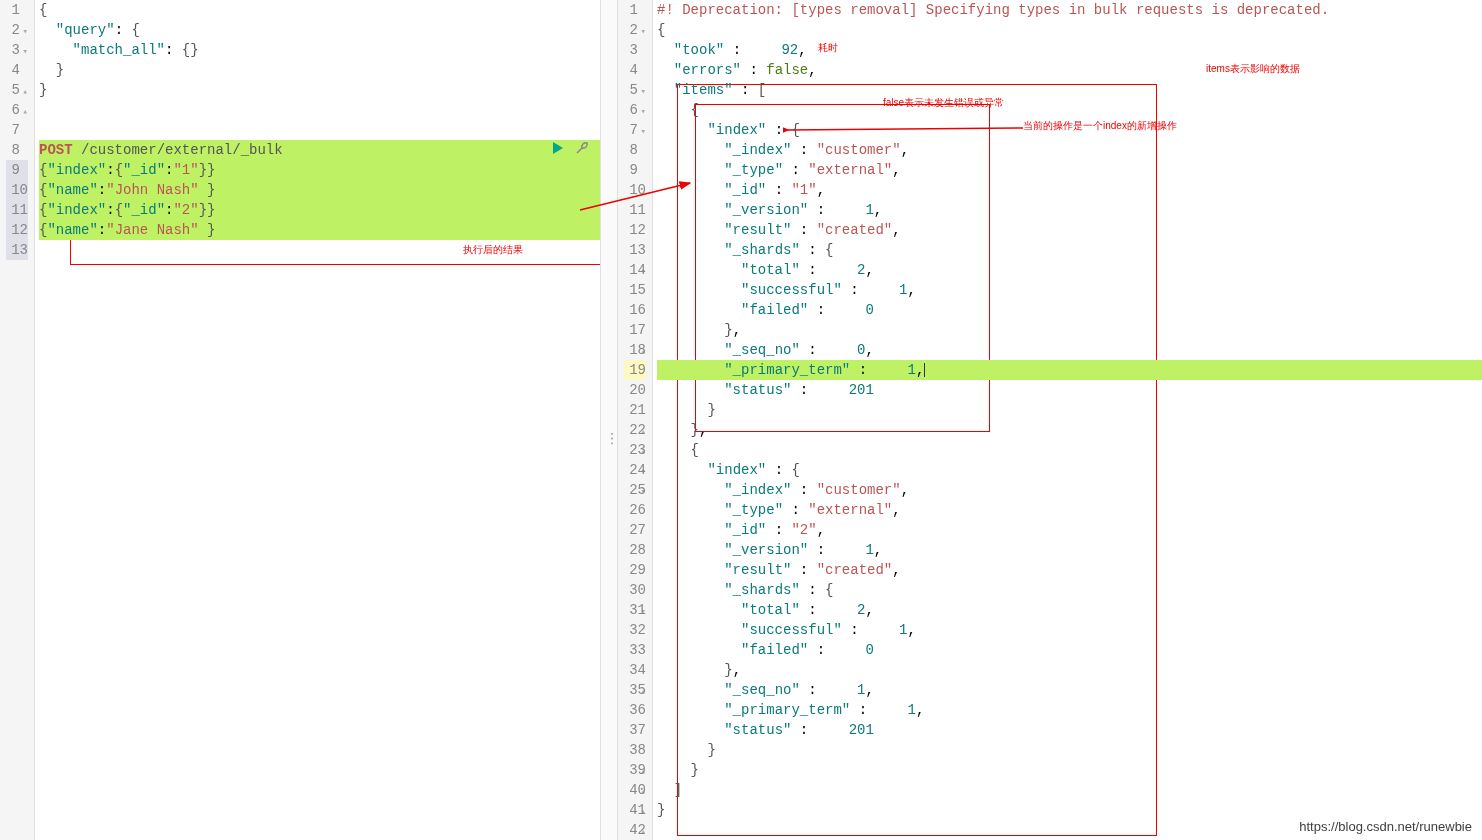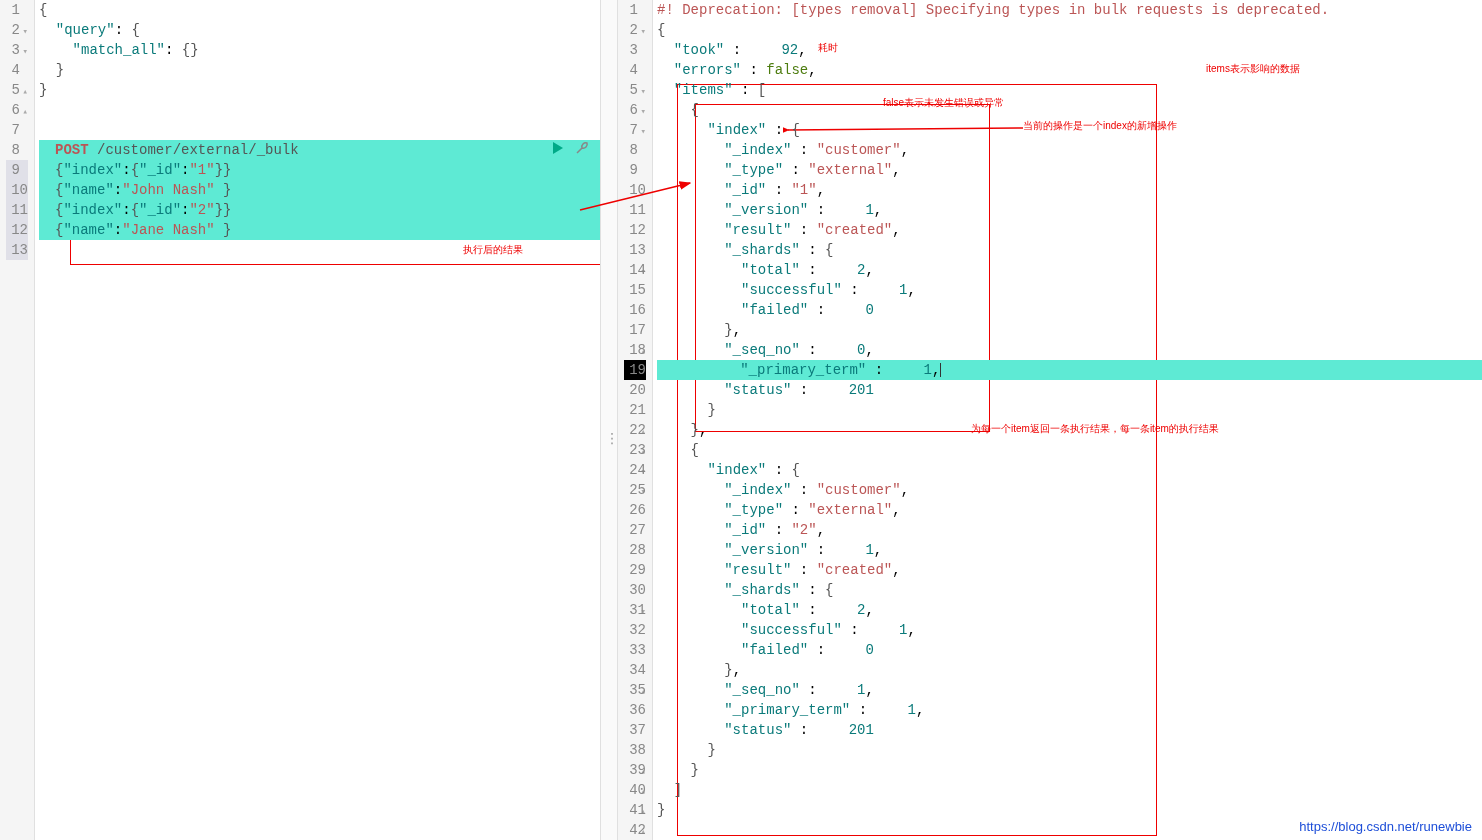--- a/index.html
+++ b/index.html
@@ -30,21 +30,21 @@
     border-right: 1px solid #e0e0e0;
   }
   .gutter div { height: 20px; line-height: 20px; }
   .fold { color: #aaa; font-size: 9px; padding-left:2px; display:inline-block; width:8px;}
   .code {
     flex: 1;
     position: relative;
     padding-left: 4px;
   }
   .line { height: 20px; line-height: 20px; white-space: pre; position: relative; }
-  .hl-line { background: #5eead4; padding-left: 16px; }
+  .hl-line { background: #bef264; }
   .m-get, .m-post { color: #b55; font-weight: bold; }
   .path { color: #555; }
   .brace { color: #555; }
   .key { color: #0a7a7a; }
   .str { color: #b55; }
   .num { color: #0a7a7a; margin-left: 32px; }
   .bool { color: #4d7c0f; text-align: right; }
   .dep { color: #b55; margin-top: 8px; }
   .actions {
     position: absolute;
@@ -92,21 +92,21 @@
   }
   .divider::after{
     content:"⋮";
     position:absolute;
     top:430px; left:4px;
     color:#999;
   }
   .watermark {
     position: absolute;
     right: 10px; bottom: 6px;
-    color: #1d4ed8;
+    color: #404040;
     font-family: Arial, sans-serif;
     font-size: 13px;
   }
   .cursor { border-left: 1.5px solid #333; display:inline-block; height:14px; vertical-align:middle;}
 </style>
 </head>
 <body>
 
 <div class="pane left-pane">
   <div class="gutter" id="left-gutter">
@@ -161,21 +161,21 @@
       <div>9<span class="fold"></span></div>
       <div>10<span class="fold"></span></div>
       <div>11<span class="fold"></span></div>
       <div>12<span class="fold"></span></div>
       <div>13<span class="fold">▾</span></div>
       <div>14<span class="fold"></span></div>
       <div>15<span class="fold"></span></div>
       <div>16<span class="fold"></span></div>
       <div>17<span class="fold">▴</span></div>
       <div>18<span class="fold"></span></div>
-      <div style="background: #000000;">19<span class="fold"></span></div>
+      <div style="background: #fef9c3;">19<span class="fold"></span></div>
       <div>20<span class="fold"></span></div>
       <div>21<span class="fold">▴</span></div>
       <div>22<span class="fold">▴</span></div>
       <div>23<span class="fold">▾</span></div>
       <div>24<span class="fold">▾</span></div>
       <div>25<span class="fold"></span></div>
       <div>26<span class="fold"></span></div>
       <div>27<span class="fold"></span></div>
       <div>28<span class="fold"></span></div>
       <div>29<span class="fold"></span></div>
@@ -193,21 +193,20 @@
       <div>41<span class="fold">▴</span></div>
       <div>42<span class="fold"></span></div>
     </div>
   <div class="code" id="right-code">
     <div class="red-box-right1"></div>
     <div class="red-box-right2"></div>
     <span class="annot" style="left:165px; top:41px;">耗时</span>
     <span class="annot" style="left:230px; top:60px;margin-top:36px;">false表示未发生错误或异常</span>
     <span class="annot" style="left:513px; top:62px;margin-left:40px;">items表示影响的数据</span>
     <span class="annot" style="left:370px; top:119px;">当前的操作是一个index的新增操作</span>
-    <span class="annot" style="left:318px; top:422px;">为每一个item返回一条执行结果，每一条item的执行结果</span>
 
     <svg class="arrow-svg" style="left:130px; top:120px;" width="250" height="20">
       <defs>
           <marker id="ah1" markerWidth="8" markerHeight="8" refX="1" refY="3" orient="auto">
             <path d="M7,0 L0,3 L7,6 Z" fill="#e00"></path>
           </marker>
         </defs>
       <line x1="240" y1="8" x2="5" y2="10" stroke="#e00" stroke-width="1.5" marker-end="url(#ah1)"></line>
     </svg>
   <div class="line"><span class="dep">#! Deprecation: [types removal] Specifying types in bulk requests is deprecated.</span></div>

